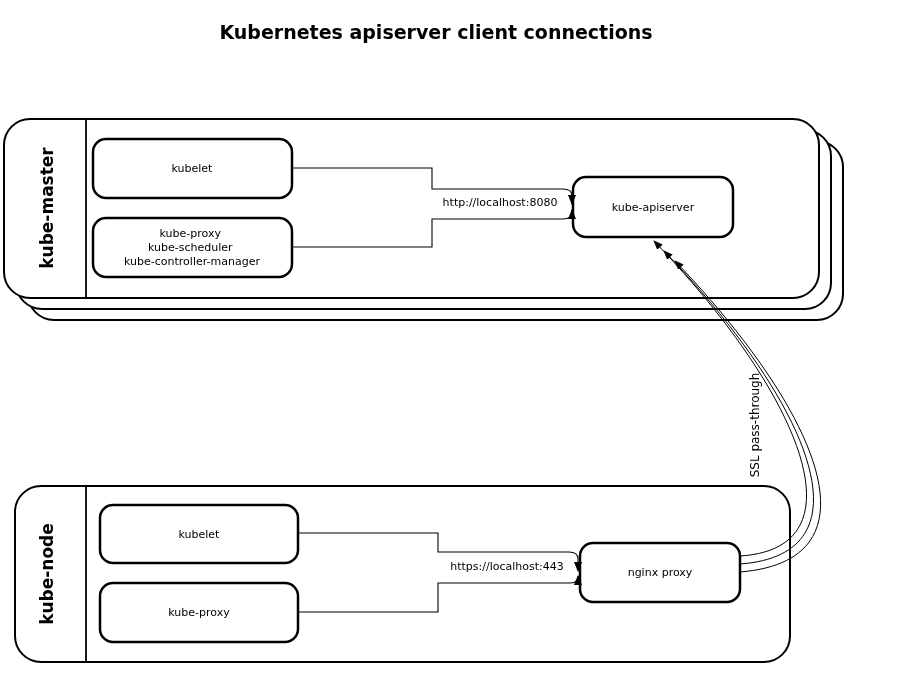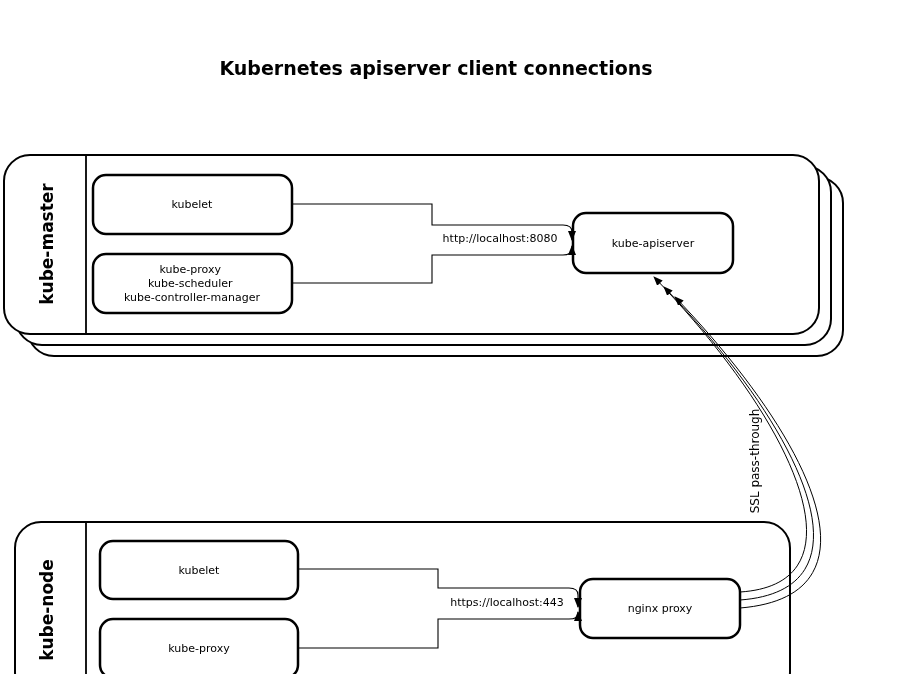--- a/index.html
+++ b/index.html
@@ -9,21 +9,20 @@
     width: 914px;
     height: 674px;
     overflow: hidden;
     font-family: "DejaVu Sans", "Liberation Sans", sans-serif;
   }
   .stage {
     position: relative;
     width: 914px;
     height: 596px;
     background: #ffffff;
-    margin-top: 36px;
   }
   svg { display: block; }
   .diagram-title {
     font-family: "DejaVu Sans", "Liberation Sans", sans-serif;
     font-size: 19px;
     font-weight: bold;
     fill: #000000;
   }
   .container-rect {
     fill: #ffffff;

